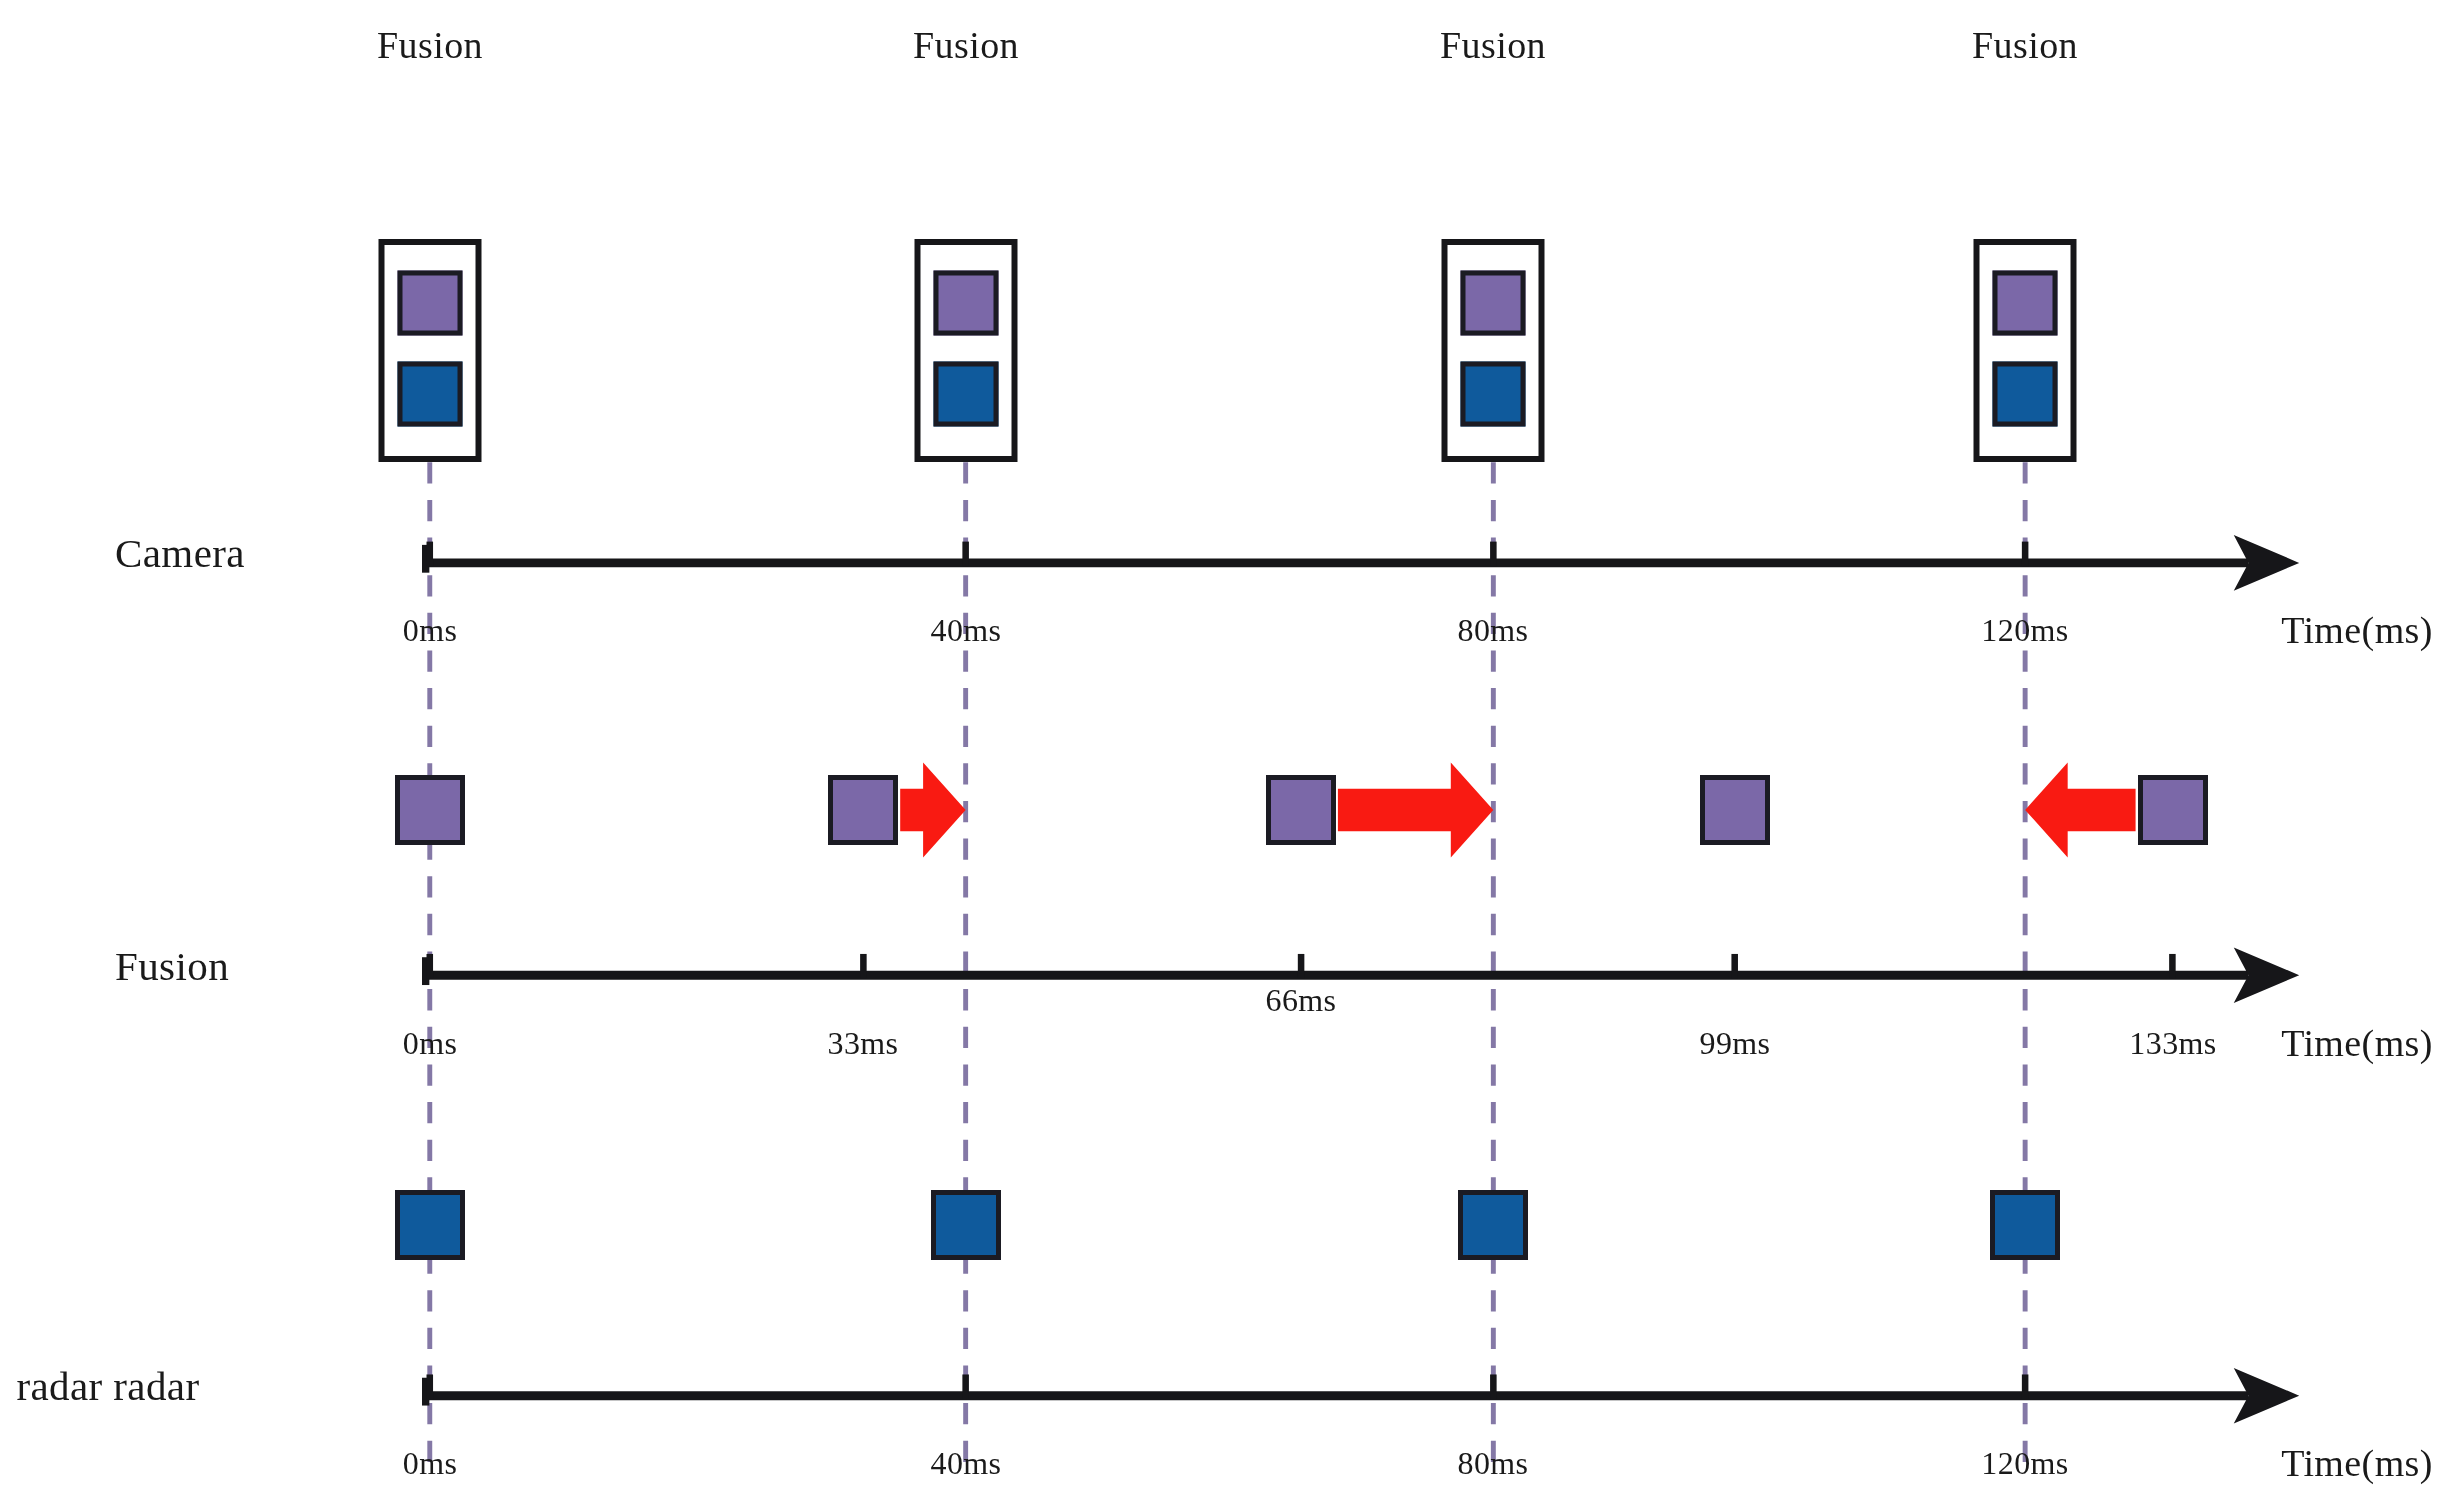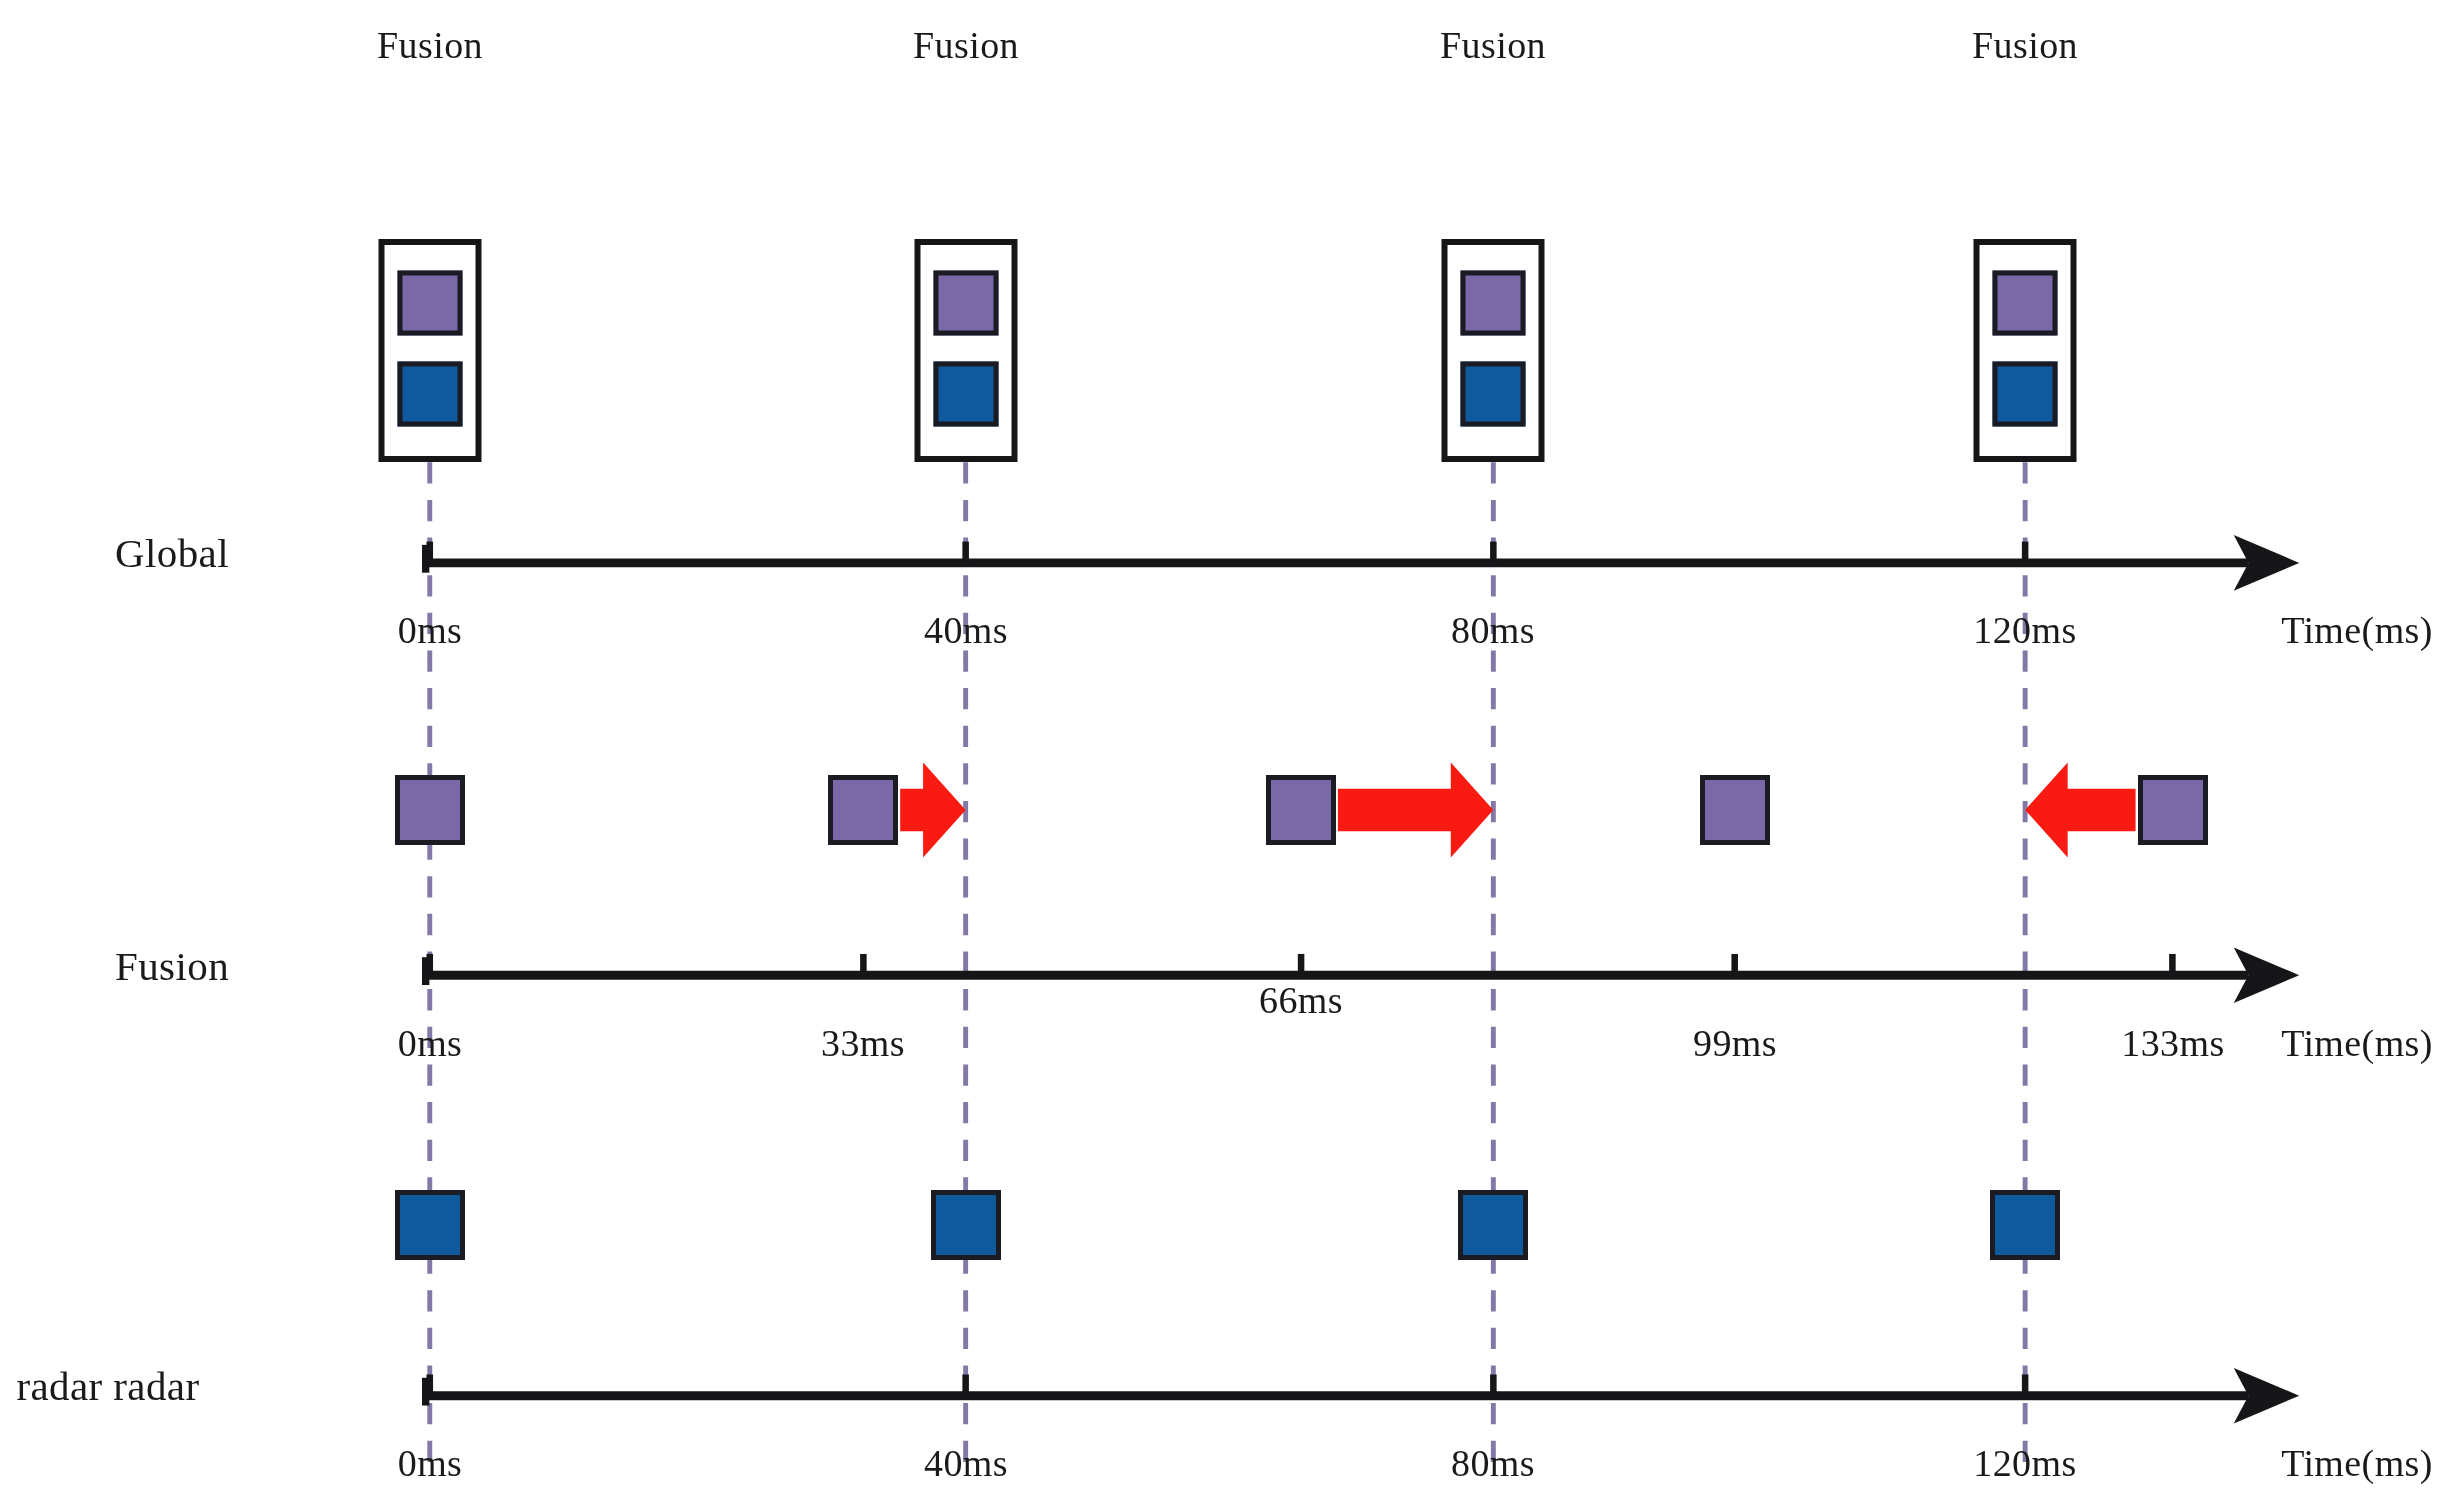--- a/index.html
+++ b/index.html
@@ -31,21 +31,21 @@
     white-space: pre;
     line-height: 1;
     transform: translate(-50%, -50%);
     letter-spacing: 0.4px;
   }
   .txt.left {
     transform: translate(0, -50%);
   }
   .fusion-label { font-size: 38px; }
   .row-label    { font-size: 41px; }
-  .tick-label   { font-size: 38px; }
+  .tick-label   { font-size: 32px; }
   .axis-unit    { font-size: 38px; }
   .square {
     position: absolute;
     box-sizing: border-box;
     border: 5.7px solid #1b1b23;
     transform: translate(-50%, -50%);
   }
   .fusion-frame {
     position: absolute;
     box-sizing: border-box;
@@ -110,21 +110,21 @@
       <div class="txt fusion-label" style="left: 2025px; top: 45px;">Fusion</div>
       <div class="square" style="left: 430px; top: 810px; width: 70px; height: 70px; background: rgb(123, 104, 168);"></div>
       <div class="square" style="left: 863px; top: 810px; width: 70px; height: 70px; background: rgb(123, 104, 168);"></div>
       <div class="square" style="left: 1301px; top: 810px; width: 70px; height: 70px; background: rgb(123, 104, 168);"></div>
       <div class="square" style="left: 1735px; top: 810px; width: 70px; height: 70px; background: rgb(123, 104, 168);"></div>
       <div class="square" style="left: 2173px; top: 810px; width: 70px; height: 70px; background: rgb(123, 104, 168);"></div>
       <div class="square" style="left: 430px; top: 1225px; width: 70px; height: 70px; background: rgb(15, 90, 156);"></div>
       <div class="square" style="left: 966px; top: 1225px; width: 70px; height: 70px; background: rgb(15, 90, 156);"></div>
       <div class="square" style="left: 1493px; top: 1225px; width: 70px; height: 70px; background: rgb(15, 90, 156);"></div>
       <div class="square" style="left: 2025px; top: 1225px; width: 70px; height: 70px; background: rgb(15, 90, 156);"></div>
-      <div class="txt row-label left" style="left: 115px; top: 553px;">Global</div>
+      <div class="txt row-label left" style="left: 115px; top: 553px;">Camera</div>
       <div class="txt tick-label" style="left: 430px; top: 630px;">0ms</div>
       <div class="txt tick-label" style="left: 966px; top: 630px;">40ms</div>
       <div class="txt tick-label" style="left: 1493px; top: 630px;">80ms</div>
       <div class="txt tick-label" style="left: 2025px; top: 630px;">120ms</div>
       <div class="txt axis-unit" style="left: 2357px; top: 630px;">Time(ms)</div>
       <div class="txt row-label left" style="left: 115px; top: 966px;">Fusion</div>
       <div class="txt tick-label" style="left: 430px; top: 1043px;">0ms</div>
       <div class="txt tick-label" style="left: 863px; top: 1043px; text-align: center;">33ms</div>
       <div class="txt tick-label" style="left: 1301px; top: 1000px;">66ms</div>
       <div class="txt tick-label" style="left: 1735px; top: 1043px;">99ms</div>

